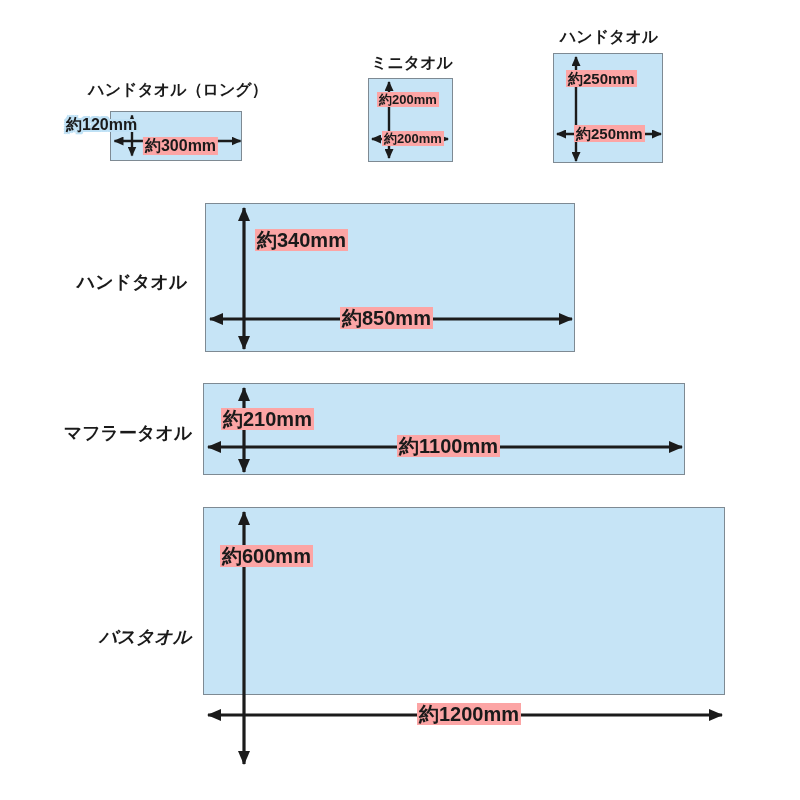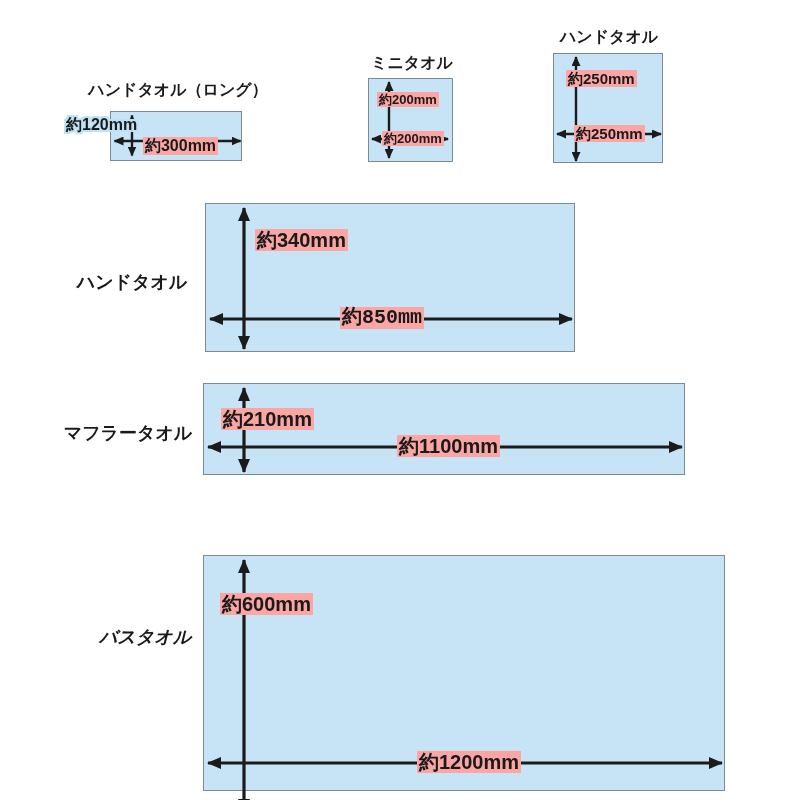--- a/index.html
+++ b/index.html
@@ -86,39 +86,39 @@
   </div>
 
   <div class="towel">
     <div class="towel-name f18" style="left:132px;top:270px;">ハンドタオル</div>
     <div class="rect" style="left:205px;top:203px;width:370px;height:149px;">
       <svg width="370" height="149">
         <line x1="38" y1="4" x2="38" y2="145" stroke-width="3.2" marker-start="url(#ah-l)" marker-end="url(#ah-l)"></line>
         <line x1="4" y1="115" x2="366" y2="115" stroke-width="3.2" marker-start="url(#ah-l)" marker-end="url(#ah-l)"></line>
       </svg>
       <span class="dim f20" style="left:49px;top:25px;">約340mm</span>
-      <span class="dim f20" style="left:134px;top:103px;font-family:Liberation Mono, monospace;">約850mm</span>
+      <span class="dim f20" style="left:134px;top:103px;">約850mm</span>
     </div>
   </div>
 
   <div class="towel">
     <div class="towel-name f18" style="left:128px;top:421px;">マフラータオル</div>
     <div class="rect" style="left:203px;top:383px;width:482px;height:92px;">
       <svg width="482" height="92">
         <line x1="40" y1="4" x2="40" y2="88" stroke-width="3.2" marker-start="url(#ah-l)" marker-end="url(#ah-l)"></line>
         <line x1="4" y1="63" x2="478" y2="63" stroke-width="3.2" marker-start="url(#ah-l)" marker-end="url(#ah-l)"></line>
       </svg>
       <span class="dim f20" style="left:17px;top:24px;">約210mm</span>
       <span class="dim f20" style="left:193px;top:51px;">約1100mm</span>
     </div>
   </div>
 
   <div class="towel">
     <div class="towel-name f18" style="left:145px;top:625px;font-style:italic;">バスタオル</div>
-    <div class="rect" style="left:203px;top:507px;width:522px;height:236px;margin-top:48px;">
+    <div class="rect" style="left:203px;top:507px;width:522px;height:188px;">
       <svg width="522" height="260">
         <line x1="40" y1="4" x2="40" y2="256" stroke-width="3.2" marker-start="url(#ah-l)" marker-end="url(#ah-l)"></line>
         <line x1="4" y1="207" x2="518" y2="207" stroke-width="3.2" marker-start="url(#ah-l)" marker-end="url(#ah-l)"></line>
       </svg>
       <span class="dim f20" style="left:16px;top:37px;">約600mm</span>
       <span class="dim f20" style="left:213px;top:195px;">約1200mm</span>
     </div>
   </div>
 
 </div>

